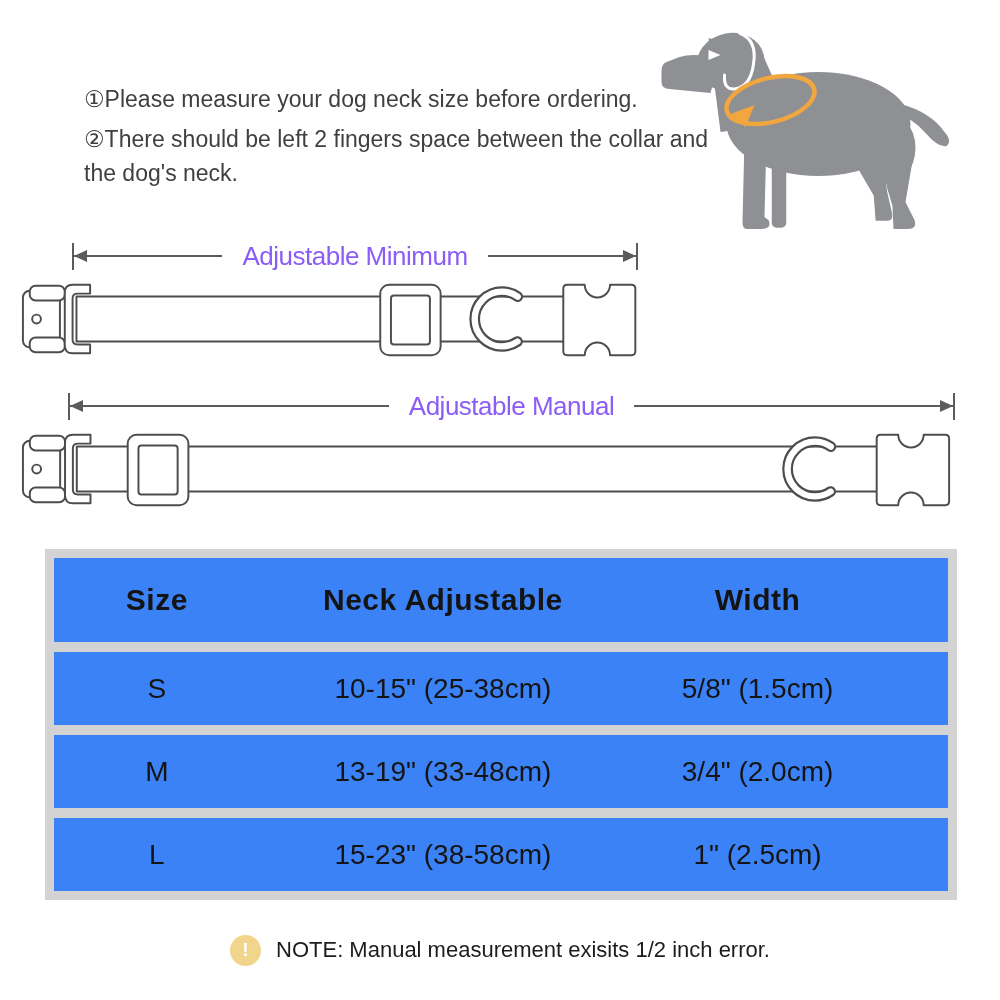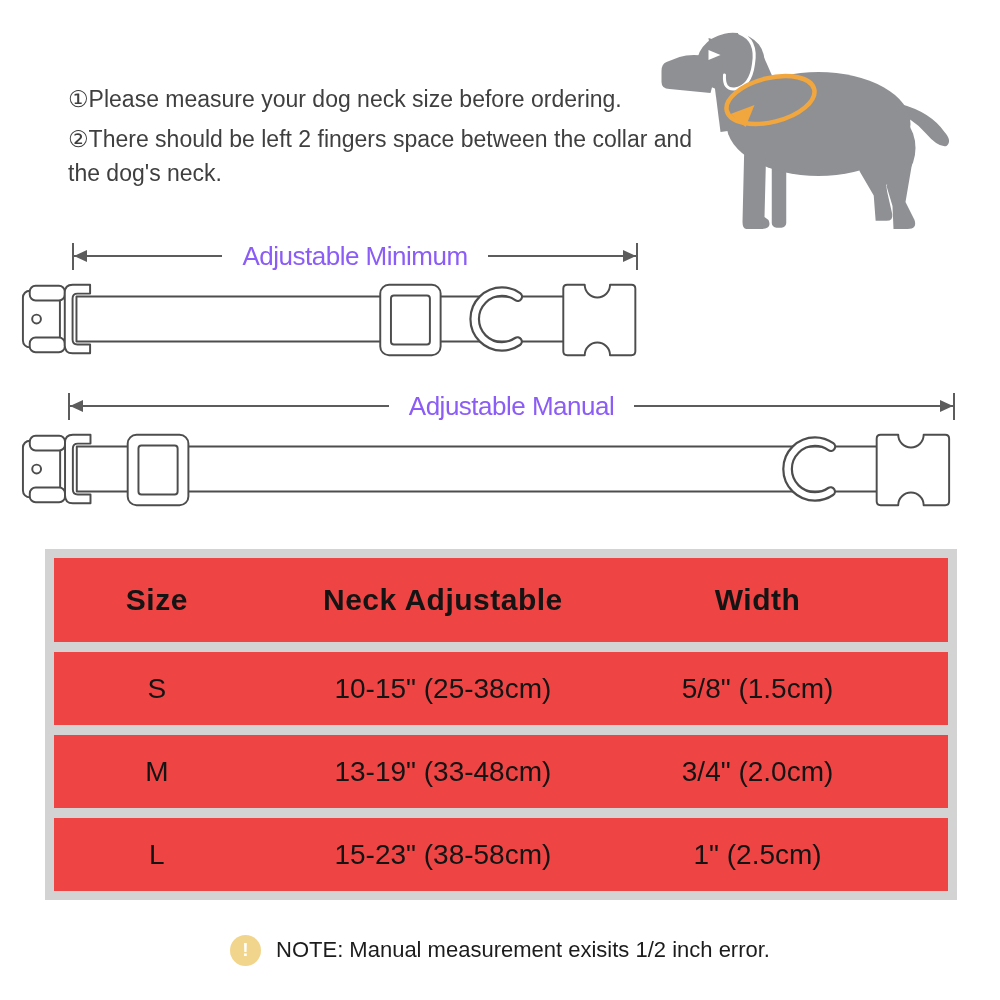--- a/index.html
+++ b/index.html
@@ -2,21 +2,21 @@
 <html><head>
 <meta charset="utf-8">
 <style>
   * { margin:0; padding:0; box-sizing:border-box; }
   html,body { background:#fff; }
   .page {
     position:relative; width:1000px; height:1000px; background:#ffffff;
     font-family:"Liberation Sans","DejaVu Sans",sans-serif; overflow:hidden;
   }
   
-  .instructions { position:absolute; left:68px; top:82px; width:640px;
+  .instructions { position:absolute; left:84px; top:82px; width:640px;
     font-size:23px; line-height:34px; color:#3f3f3f; }
   .instructions p { margin:0 0 6px 0; }
   
   .dog-fig { position:absolute; left:648px; top:10px; width:325px; height:230px; }
   
   .measure { position:absolute; display:flex; align-items:center; height:30px; }
   .measure-min { left:72px; top:241px; width:566px; }
   .measure-max { left:68px; top:391px; width:887px; }
   .endbar { width:2px; height:27px; background:#5c5c5c; flex:0 0 auto; }
   .aline { flex:1 1 auto; height:2px; background:#5c5c5c; position:relative; }
@@ -29,21 +29,21 @@
   .mlabel { flex:0 0 auto; padding:0 20px; font-size:26px; color:#8b5cf6;
     letter-spacing:-0.5px; white-space:nowrap; }
   
   .collar { position:absolute; }
   .collar-min { left:20px; top:277px; }
   .collar-max { left:20px; top:427px; }
   .collar svg { display:block; }
   
   .size-table { position:absolute; left:45px; top:549px; width:912px;
     background:#d3d3d3; padding:9px; }
-  .trow { display:grid; grid-template-columns:23% 41% 36%; background:#ef4444;
+  .trow { display:grid; grid-template-columns:23% 41% 36%; background:#3b82f6;
     align-items:center; }
   .trow + .trow { margin-top:10px; }
   .trow.head { height:84px; }
   .trow.body { height:73px; }
   .tcell { text-align:center; color:#141414; }
   .trow.head .tcell { font-size:30px; font-weight:700; letter-spacing:0.5px; }
   .trow.body .tcell { font-size:28px; }
   .tcell.c3 { padding-right:59px; }
   
   .note { position:absolute; left:0; top:925px; width:1000px; height:50px;

